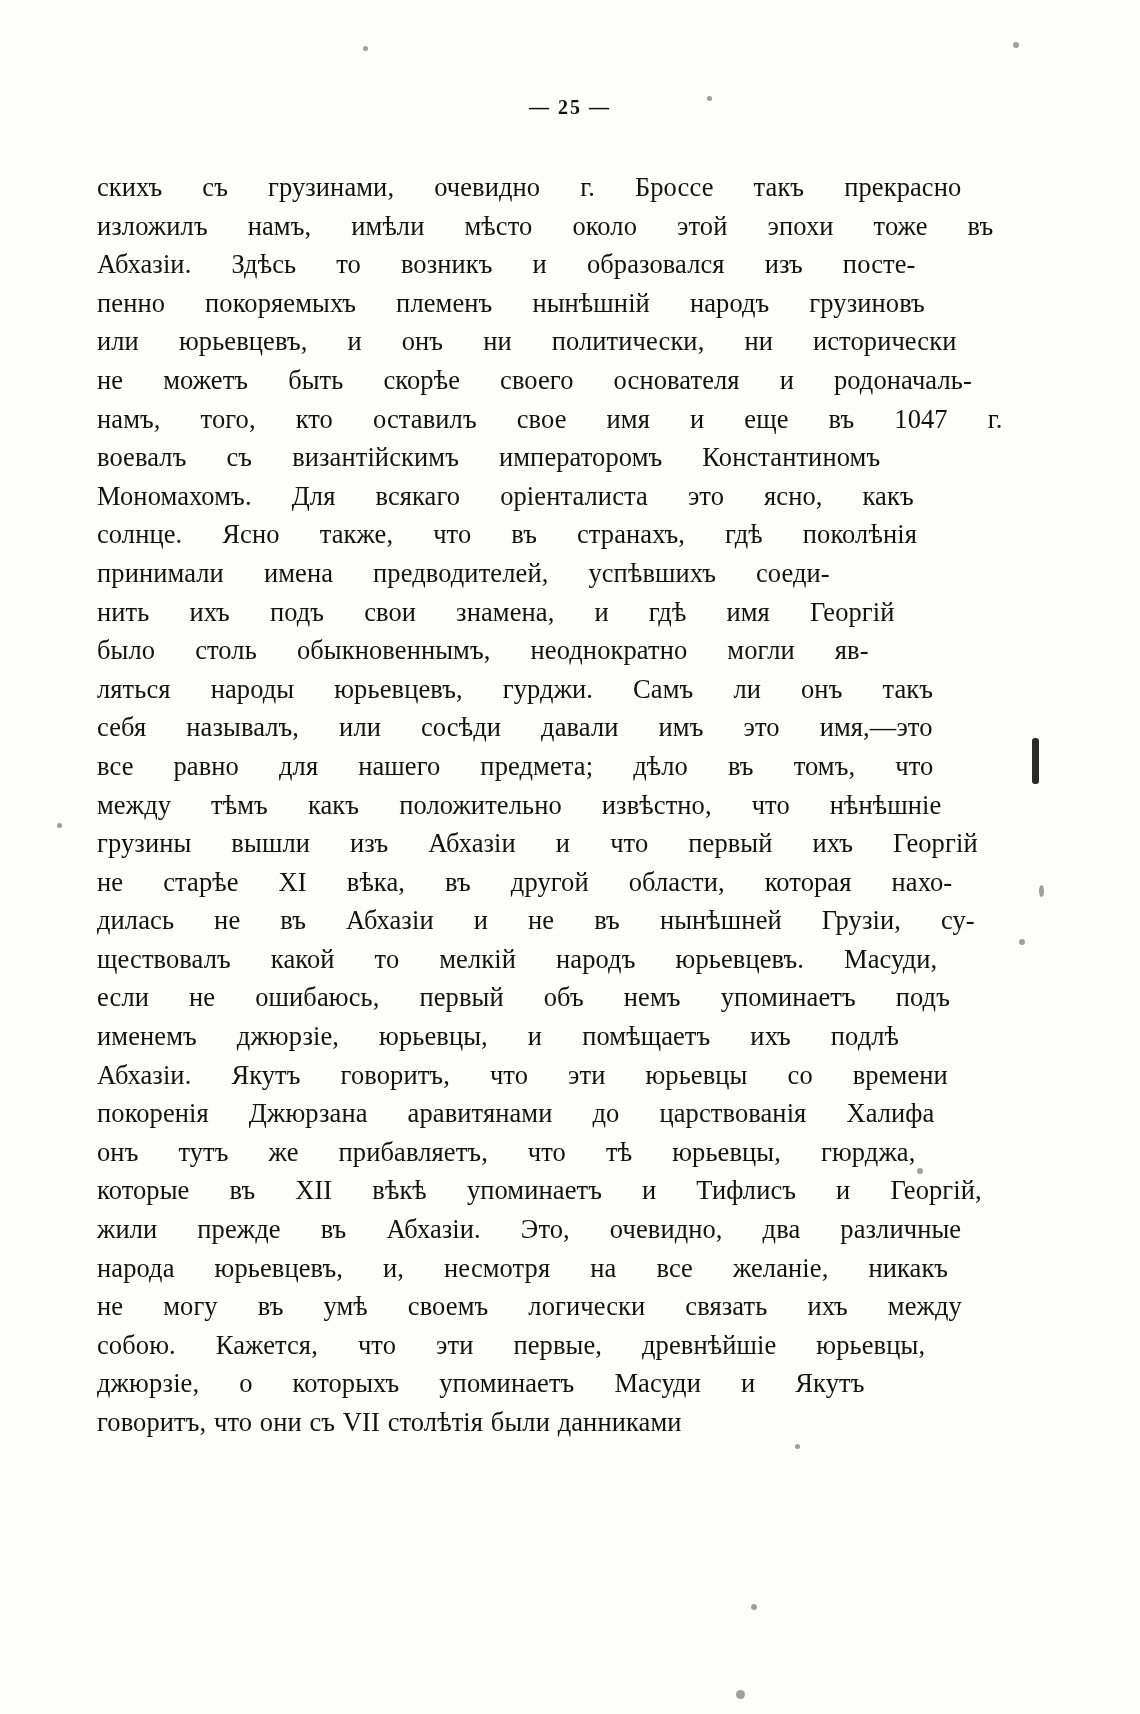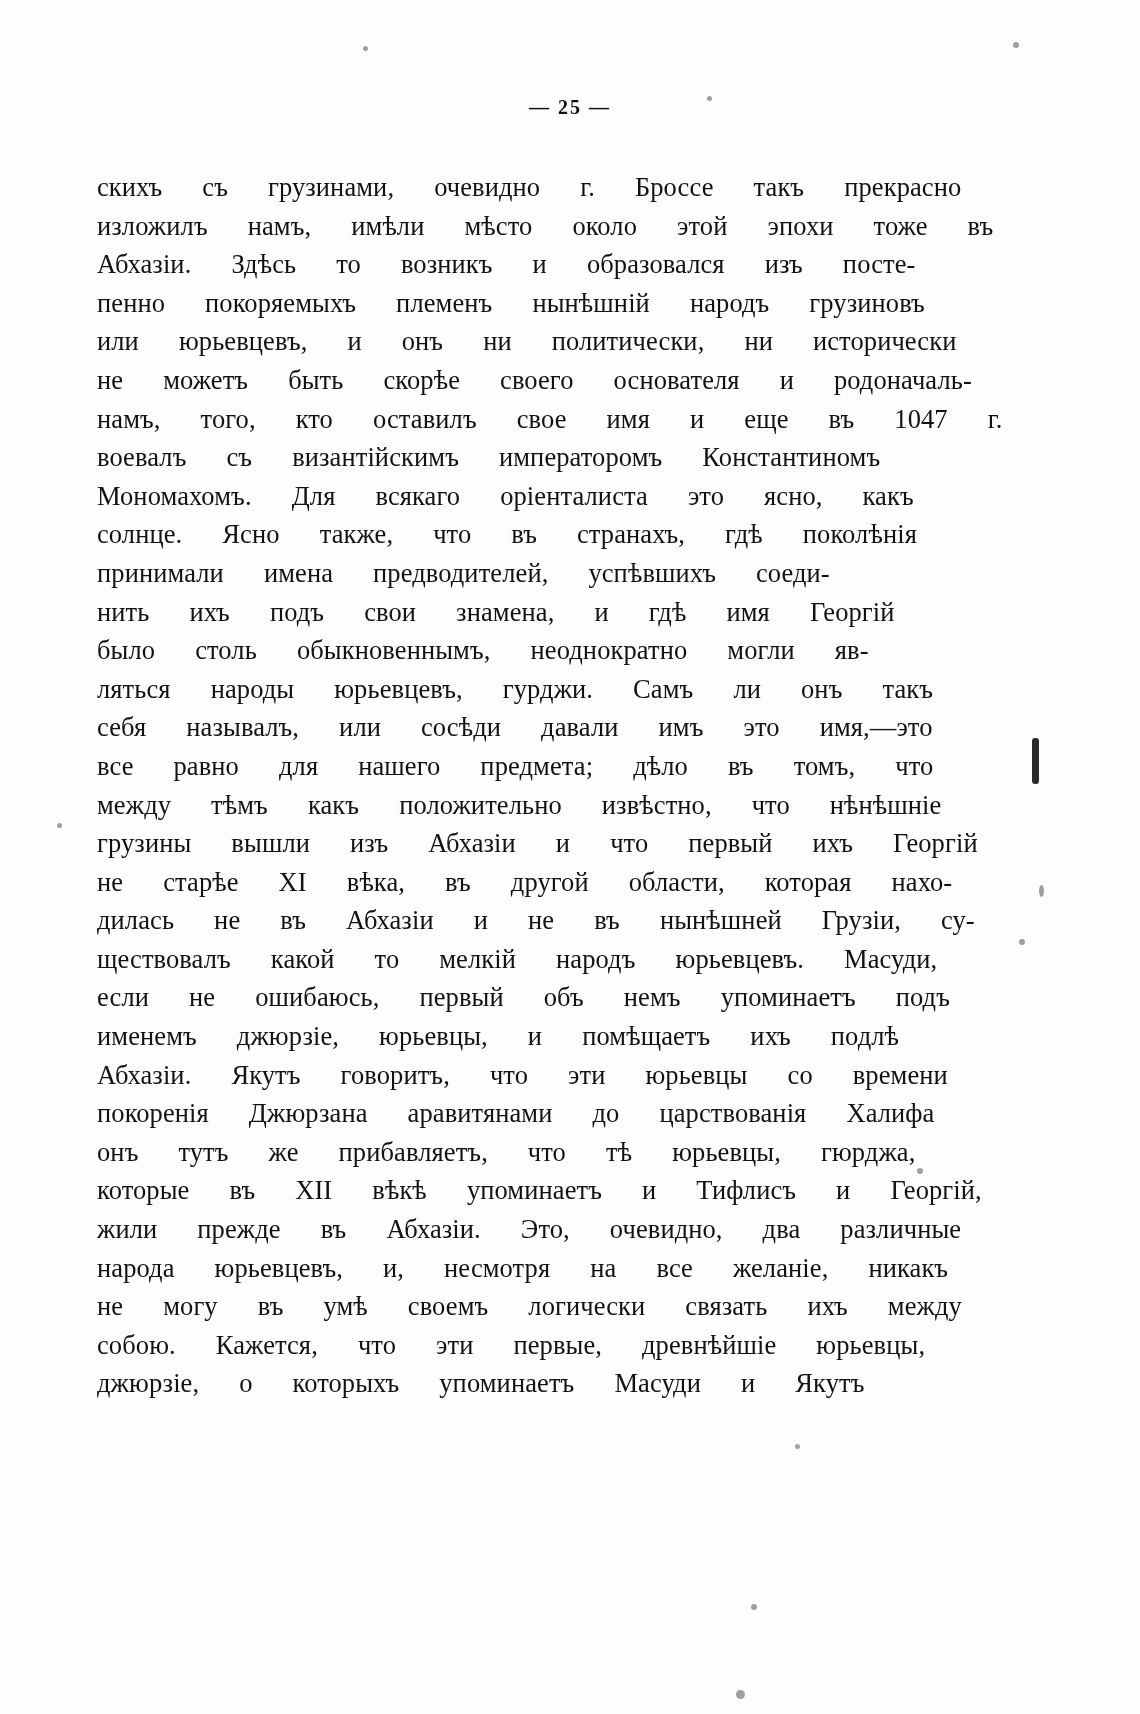--- a/index.html
+++ b/index.html
@@ -396,15 +396,16 @@
         </span>
         <span class="ln j">
           <span>джюрзіе,</span>
           <span>о</span>
           <span>которыхъ</span>
           <span>упоминаетъ</span>
           <span>Масуди</span>
           <span>и</span>
           <span>Якутъ</span>
         </span>
+        <span class="ln">говоритъ, что они съ VII столѣтія были данниками</span>
       </p>
   </div>
 </div>
 
 </body></html>

